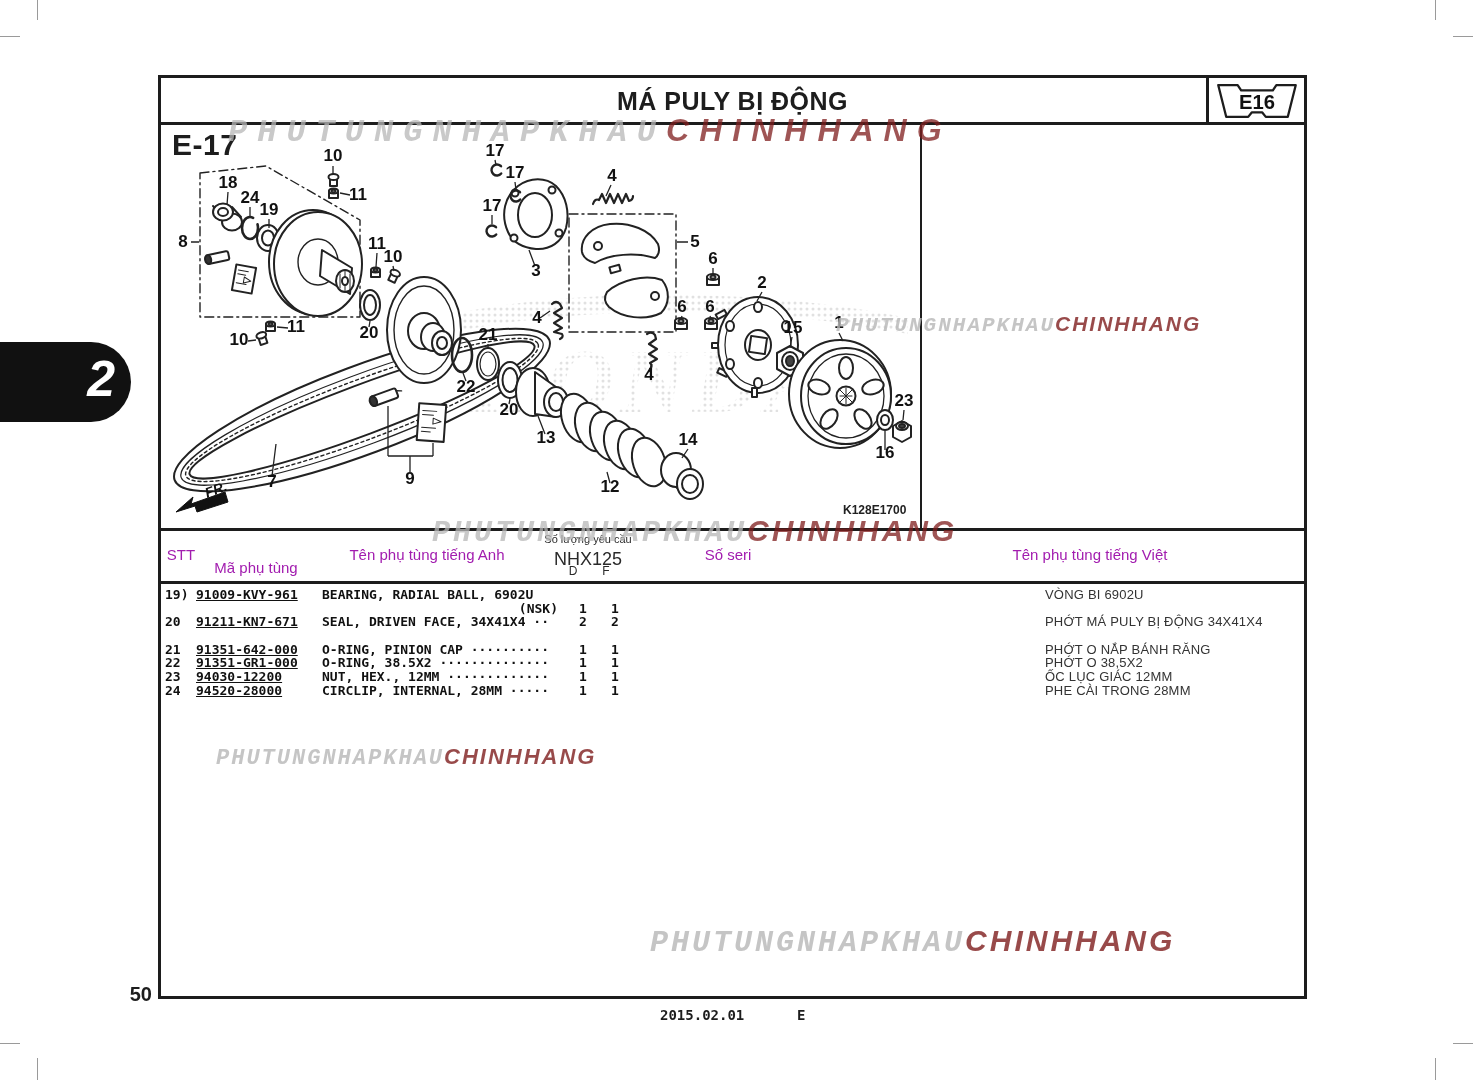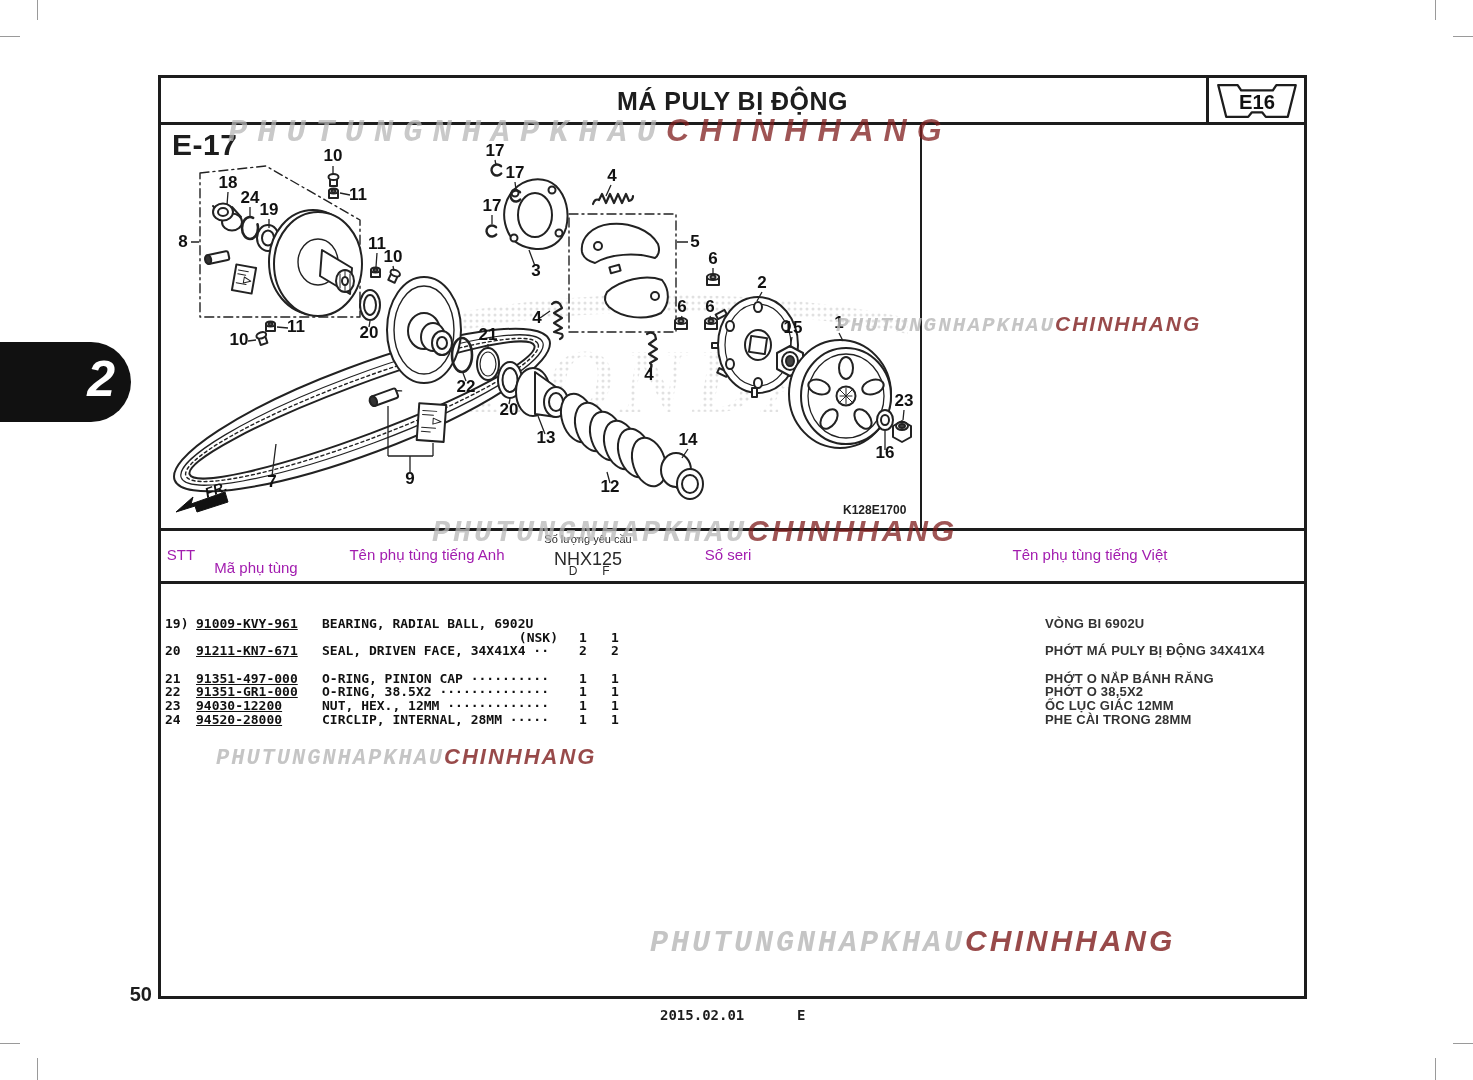--- a/index.html
+++ b/index.html
@@ -37,32 +37,32 @@
   #wm4{left:216px;top:744px;font-size:22px;letter-spacing:2px;opacity:.8;}
   #wm5{left:650px;top:924px;font-size:30px;letter-spacing:3px;opacity:.8;}
   
   #diagram-svg{position:absolute;left:158px;top:125px;width:765px;height:405px;}
   #diagram-svg .callout{font-family:"Liberation Sans",sans-serif;font-size:17px;font-weight:bold;
                         fill:#111;text-anchor:middle;}
   
   .th{position:absolute;font-size:15px;color:#a21caf;white-space:nowrap;transform:translateX(-50%);}
   .th-small{position:absolute;font-size:11px;color:#2a2a2a;white-space:nowrap;transform:translateX(-50%);}
   
-  #table-body{position:absolute;left:158px;top:588px;width:1075px;margin-top:29px;}
+  #table-body{position:absolute;left:158px;top:588px;width:1075px;}
   .t-row{position:relative;height:13.7px;font-family:"DejaVu Sans Mono",monospace;
          font-size:13px;font-weight:bold;white-space:pre;color:#111;}
   .t-row .c{position:absolute;top:0;line-height:13.7px;}
   .c-stt{left:7px;width:32px;}
   .c-code{left:38px;width:120px;text-decoration:underline;}
   .c-en{left:164px;width:236px;}
   .c-en.right{text-align:right;}
   .c-d{left:412px;width:26px;text-align:center;}
   .c-f{left:444px;width:26px;text-align:center;}
   .c-vi{left:887px;width:260px;font-family:"Liberation Sans",sans-serif;
-        font-weight:bold;font-size:13px;color:#333;letter-spacing:0.2px;}
+        font-weight:normal;font-size:13px;color:#333;letter-spacing:0.2px;}
 </style>
 </head>
 <body>
 
 <div id="page">
 
   <div class="crop" style="left:37px;top:0;width:1px;height:20px;"></div>
   <div class="crop" style="left:0;top:36px;width:20px;height:1px;"></div>
   <div class="crop" style="left:1435px;top:0;width:1px;height:20px;"></div>
   <div class="crop" style="left:1453px;top:36px;width:20px;height:1px;"></div>
@@ -454,21 +454,21 @@
       <div class="t-row">
       <span class="c c-stt"></span>
       <span class="c c-code"></span>
       <span class="c c-en"></span>
       <span class="c c-d"></span>
       <span class="c c-f"></span>
       <span class="c c-vi"></span>
     </div>
       <div class="t-row">
       <span class="c c-stt">21</span>
-      <span class="c c-code">91351-497-000</span>
+      <span class="c c-code">91351-642-000</span>
       <span class="c c-en">O-RING, PINION CAP ··········</span>
       <span class="c c-d">1</span>
       <span class="c c-f">1</span>
       <span class="c c-vi">PHỚT O NẮP BÁNH RĂNG</span>
     </div>
       <div class="t-row">
       <span class="c c-stt">22</span>
       <span class="c c-code">91351-GR1-000</span>
       <span class="c c-en">O-RING, 38.5X2 ··············</span>
       <span class="c c-d">1</span>

